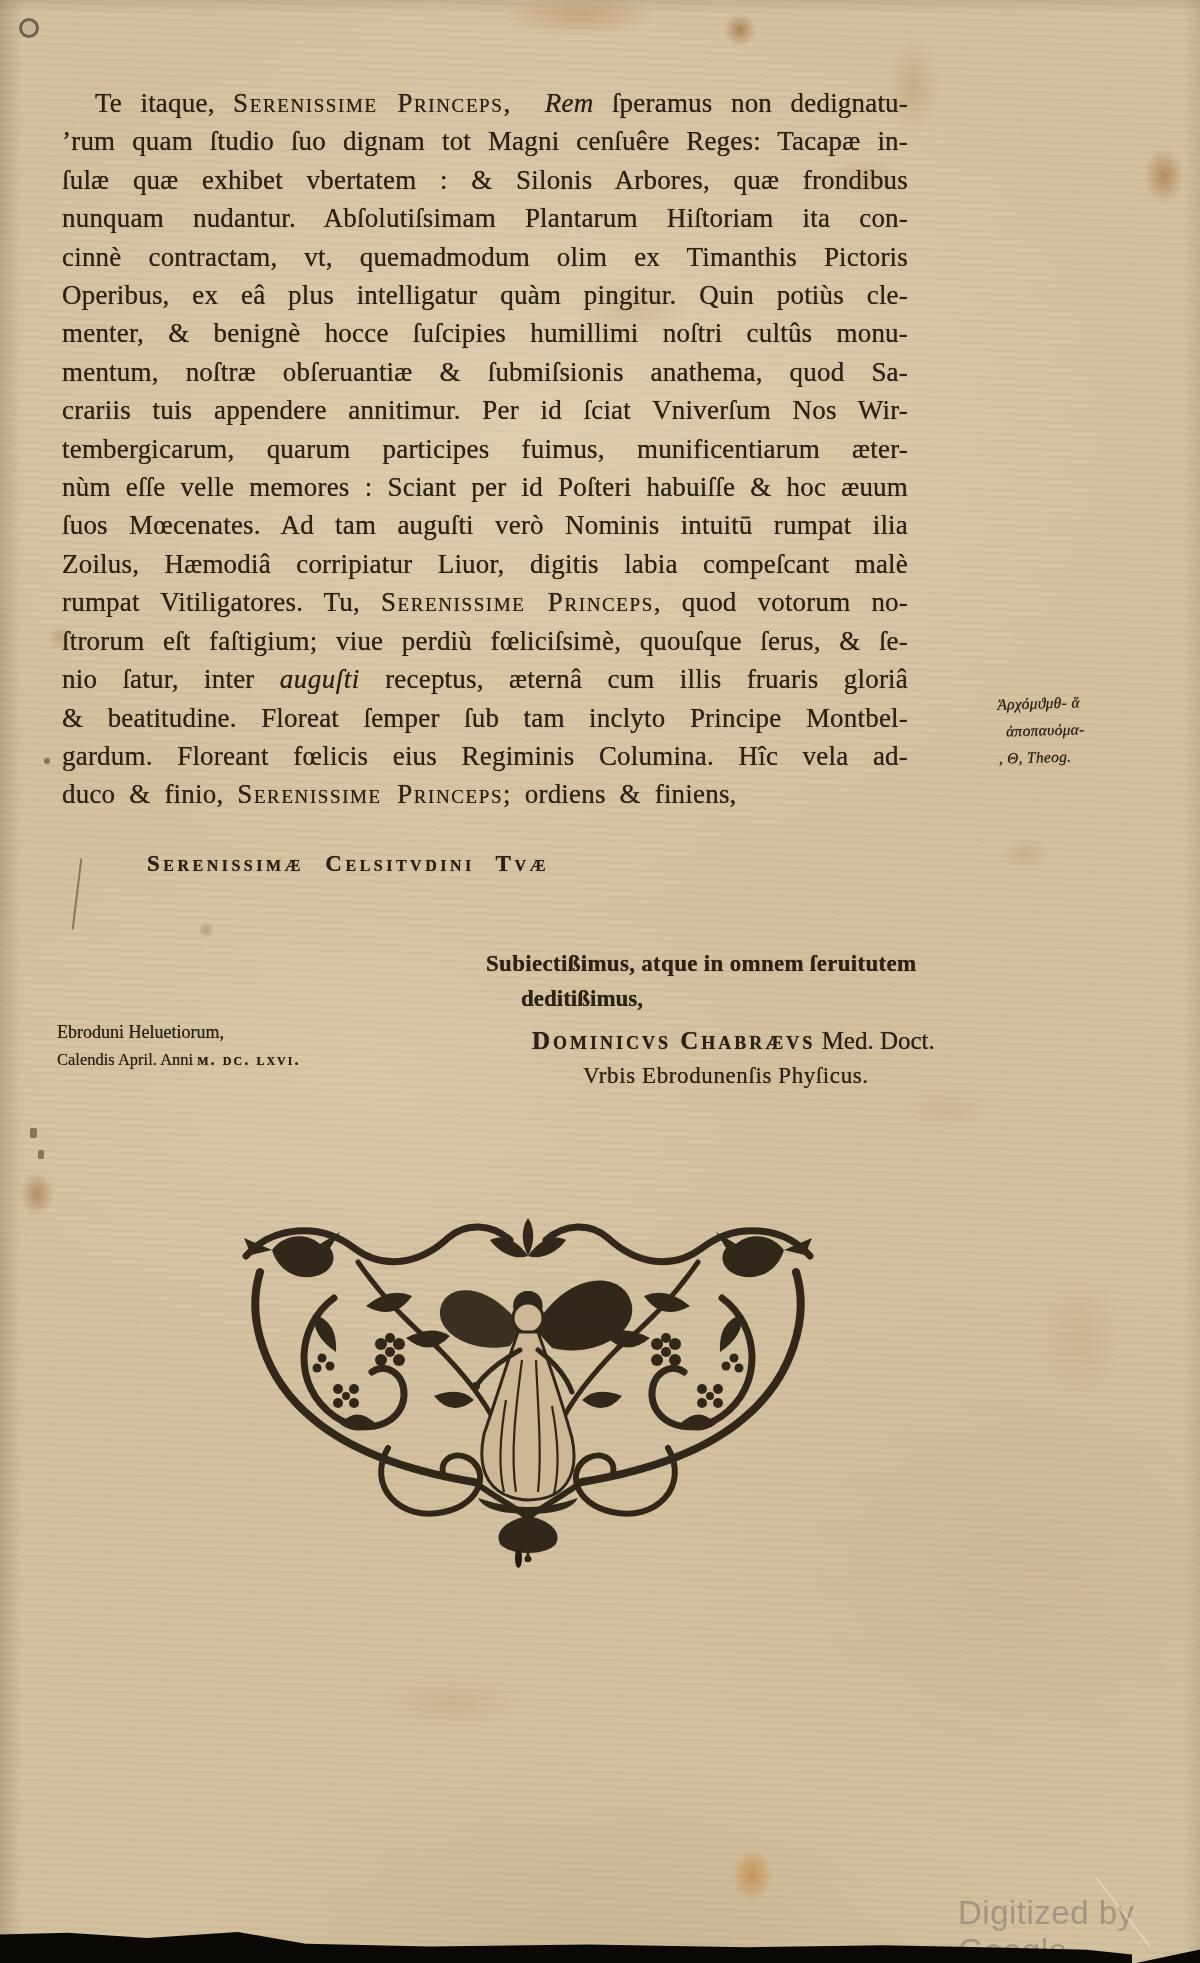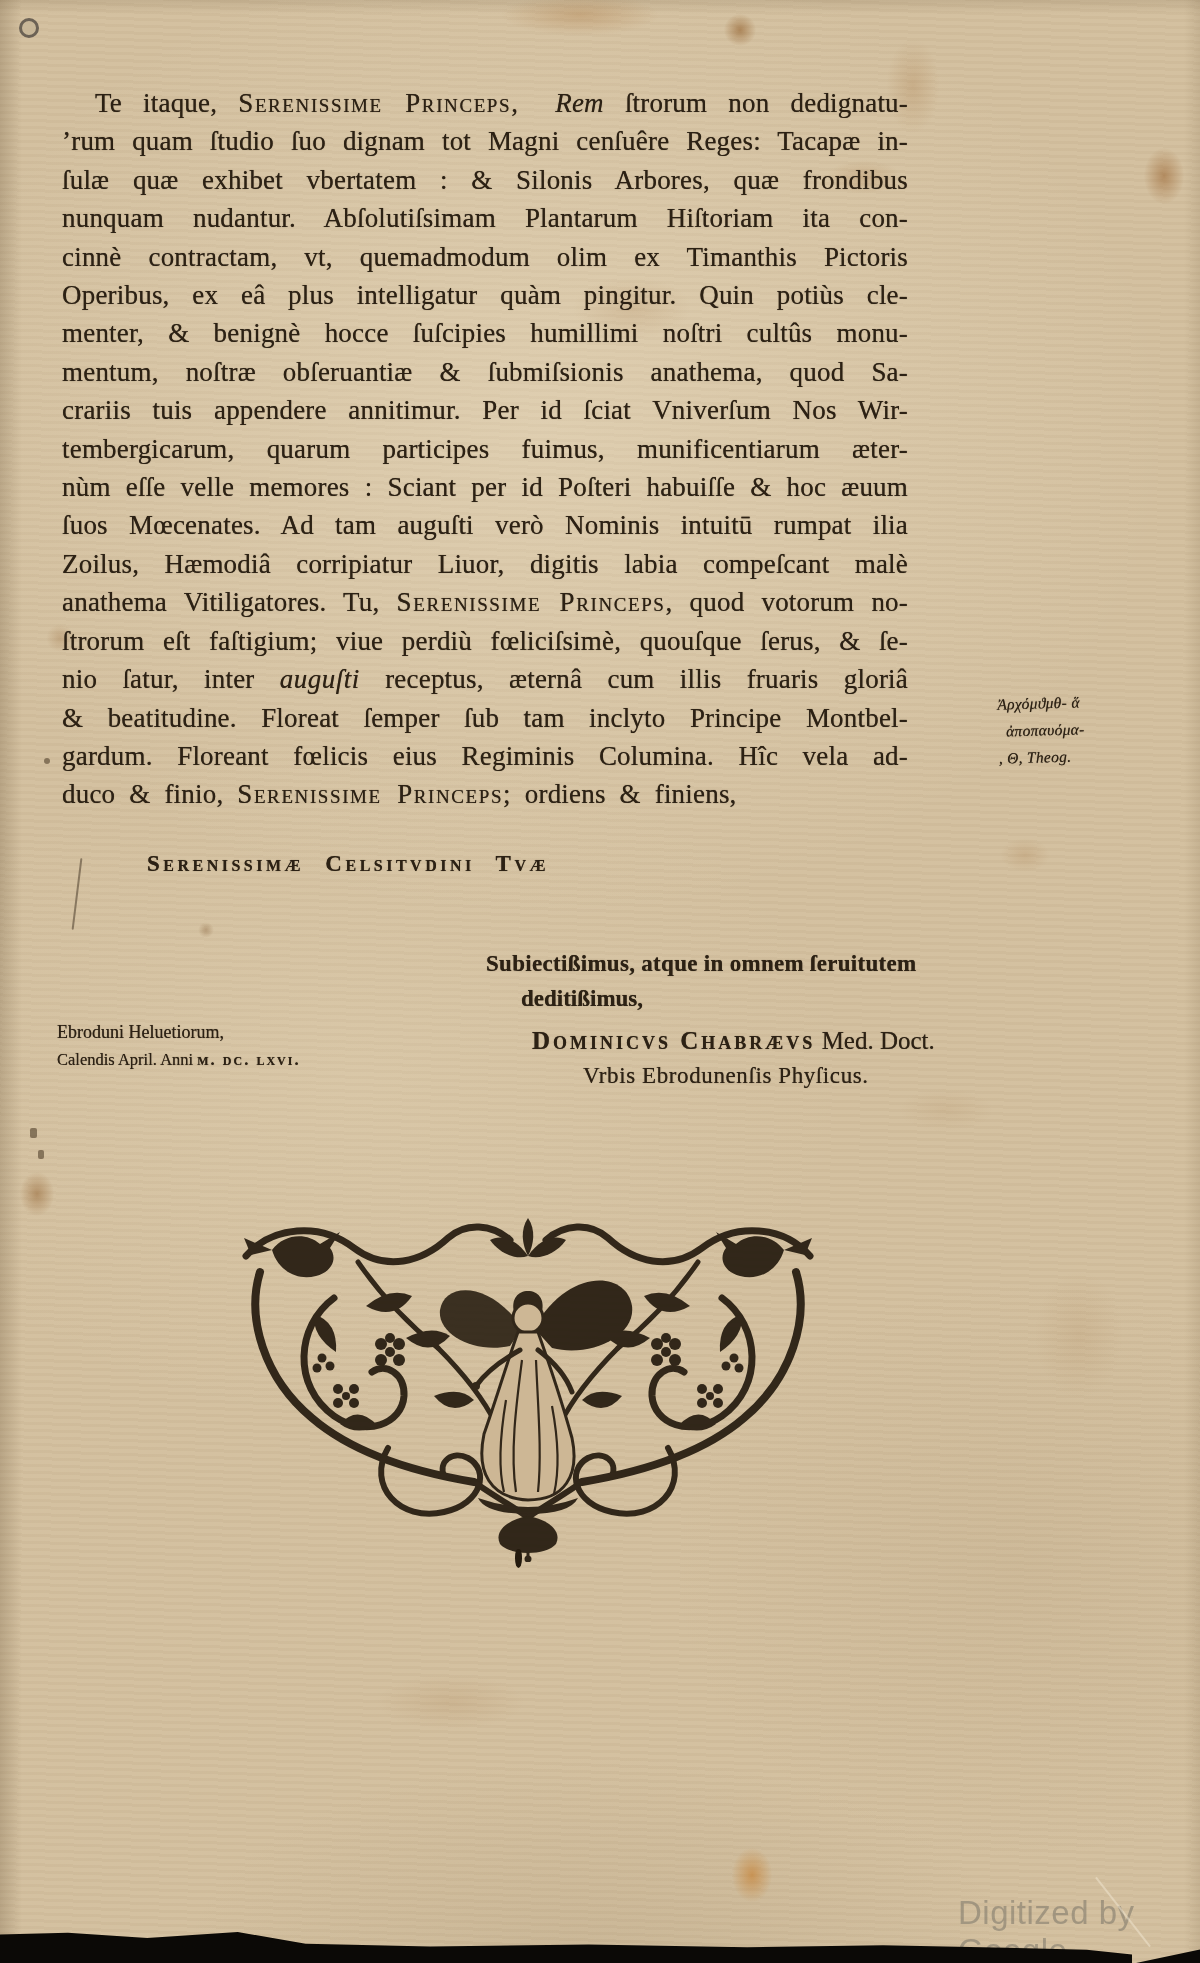--- a/index.html
+++ b/index.html
@@ -86,34 +86,34 @@
   <div class="st" style="left:376px;top:1674px;width:150px;height:56px;background:radial-gradient(ellipse,rgba(150,100,50,.12),rgba(150,100,50,0) 70%);"></div>
   <div class="st" style="left:1034px;top:1270px;width:90px;height:130px;background:radial-gradient(ellipse,rgba(150,100,50,.10),rgba(150,100,50,0) 70%);"></div>
   <div class="st" style="left:198px;top:922px;width:16px;height:16px;background:radial-gradient(ellipse,rgba(120,80,40,.35),rgba(120,80,40,0) 70%);"></div>
   <div class="st" style="left:898px;top:1088px;width:96px;height:44px;background:radial-gradient(ellipse,rgba(150,100,50,.09),rgba(150,100,50,0) 70%);"></div>
   <div class="hairline"></div>
   <div class="tick" style="left:44px;top:758px;width:6px;height:6px;border-radius:50%;"></div>
   <div class="tick" style="left:30px;top:1128px;width:7px;height:10px;"></div>
   <div class="tick" style="left:38px;top:1150px;width:6px;height:9px;"></div>
 
   <div class="para ink">
-      <div class="tline"><span>Te itaque, </span><span class="sc">Serenissime Princeps</span><span>, </span><span class="it">Rem</span><span> ſtrorum non dedignatu-</span></div>
+      <div class="tline"><span>Te itaque, </span><span class="sc">Serenissime Princeps</span><span>, </span><span class="it">Rem</span><span> ſperamus non dedignatu-</span></div>
       <div class="tline"><span>’rum quam ſtudio ſuo dignam tot Magni cenſuêre Reges: Tacapæ in-</span></div>
       <div class="tline"><span>ſulæ quæ exhibet vbertatem : &amp; Silonis Arbores, quæ frondibus</span></div>
       <div class="tline"><span>nunquam nudantur. Abſolutiſsimam Plantarum Hiſtoriam ita con-</span></div>
       <div class="tline"><span>cinnè contractam, vt, quemadmodum olim ex Timanthis Pictoris</span></div>
       <div class="tline"><span>Operibus, ex eâ plus intelligatur quàm pingitur. Quin potiùs cle-</span></div>
       <div class="tline"><span>menter, &amp; benignè hocce ſuſcipies humillimi noſtri cultûs monu-</span></div>
       <div class="tline"><span>mentum, noſtræ obſeruantiæ &amp; ſubmiſsionis anathema, quod Sa-</span></div>
       <div class="tline"><span>crariis tuis appendere annitimur. Per id ſciat Vniverſum Nos Wir-</span></div>
       <div class="tline"><span>tembergicarum, quarum participes fuimus, munificentiarum æter-</span></div>
       <div class="tline"><span>nùm eſſe velle memores : Sciant per id Poſteri habuiſſe &amp; hoc æuum</span></div>
       <div class="tline"><span>ſuos Mœcenates. Ad tam auguſti verò Nominis intuitū rumpat ilia</span></div>
       <div class="tline"><span>Zoilus, Hæmodiâ corripiatur Liuor, digitis labia compeſcant malè</span></div>
-      <div class="tline"><span>anathema Vitiligatores. Tu, </span><span class="sc">Serenissime Princeps</span><span>, quod votorum no-</span></div>
+      <div class="tline"><span>rumpat Vitiligatores. Tu, </span><span class="sc">Serenissime Princeps</span><span>, quod votorum no-</span></div>
       <div class="tline"><span>ſtrorum eſt faſtigium; viue perdiù fœliciſsimè, quouſque ſerus, &amp; ſe-</span></div>
       <div class="tline"><span>nio ſatur, inter </span><span class="gr">auguſti</span><span> receptus, æternâ cum illis fruaris gloriâ</span></div>
       <div class="tline"><span>&amp; beatitudine. Floreat ſemper ſub tam inclyto Principe Montbel-</span></div>
       <div class="tline"><span>gardum. Floreant fœlicis eius Regiminis Columina. Hîc vela ad-</span></div>
       <div class="tline"><span>duco &amp; finio, </span><span class="sc">Serenissime Princeps</span><span>; ordiens &amp; finiens,</span></div>
     </div>
 
   <div class="salute ink">Serenissimæ Celsitvdini Tvæ</div>
 
   <div class="margin-note ink">

